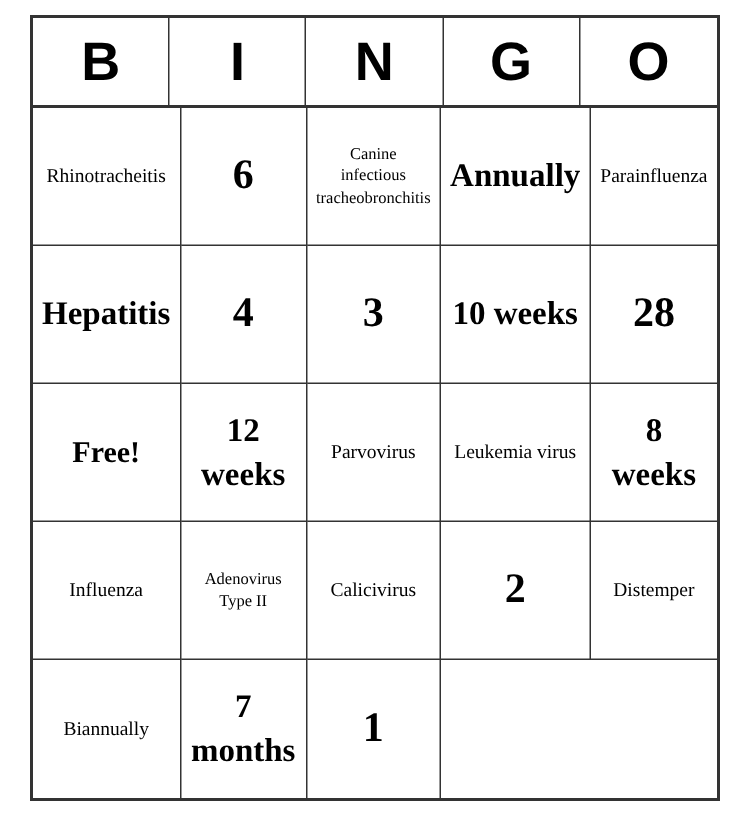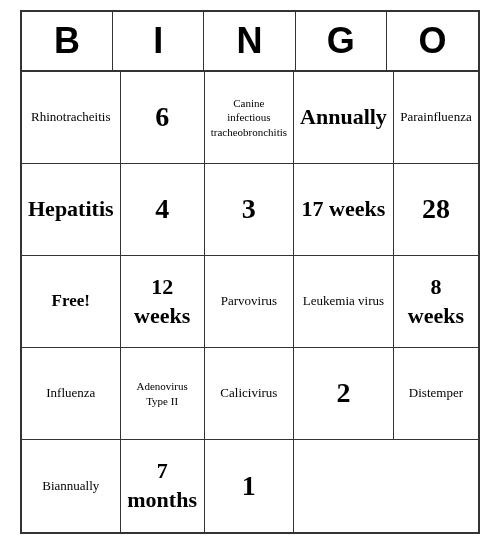--- a/index.html
+++ b/index.html
@@ -55,21 +55,21 @@
     }
     .bingo-cell.large {
       font-size: 28px;
       font-weight: bold;
     }
     .bingo-cell.medium-large {
       font-size: 22px;
       font-weight: bold;
     }
     .bingo-cell.free {
-      font-size: 17px;
+      font-size: 20px;
       font-weight: bold;
     }
     .bingo-cell.small-text {
       font-size: 11px;
     }
   </style>
 </head>
 <body>
 
 <div class="bingo-card">
@@ -82,21 +82,21 @@
     </div>
   <div class="bingo-grid">
   <div class="bingo-cell">Rhinotracheitis</div>
       <div class="bingo-cell large">6</div>
       <div class="bingo-cell small-text">Canine infectious tracheobronchitis</div>
       <div class="bingo-cell medium-large">Annually</div>
       <div class="bingo-cell">Parainfluenza</div>
       <div class="bingo-cell medium-large">Hepatitis</div>
       <div class="bingo-cell large">4</div>
       <div class="bingo-cell large">3</div>
-      <div class="bingo-cell medium-large">17 weeks</div>
+      <div class="bingo-cell medium-large">10 weeks</div>
       <div class="bingo-cell large">28</div>
       <div class="bingo-cell free">Free!</div>
       <div class="bingo-cell medium-large">12 weeks</div>
       <div class="bingo-cell">Parvovirus</div>
       <div class="bingo-cell">Leukemia virus</div>
       <div class="bingo-cell medium-large">8 weeks</div>
       <div class="bingo-cell">Influenza</div>
       <div class="bingo-cell small-text">Adenovirus Type II</div>
       <div class="bingo-cell">Calicivirus</div>
       <div class="bingo-cell large">2</div>

